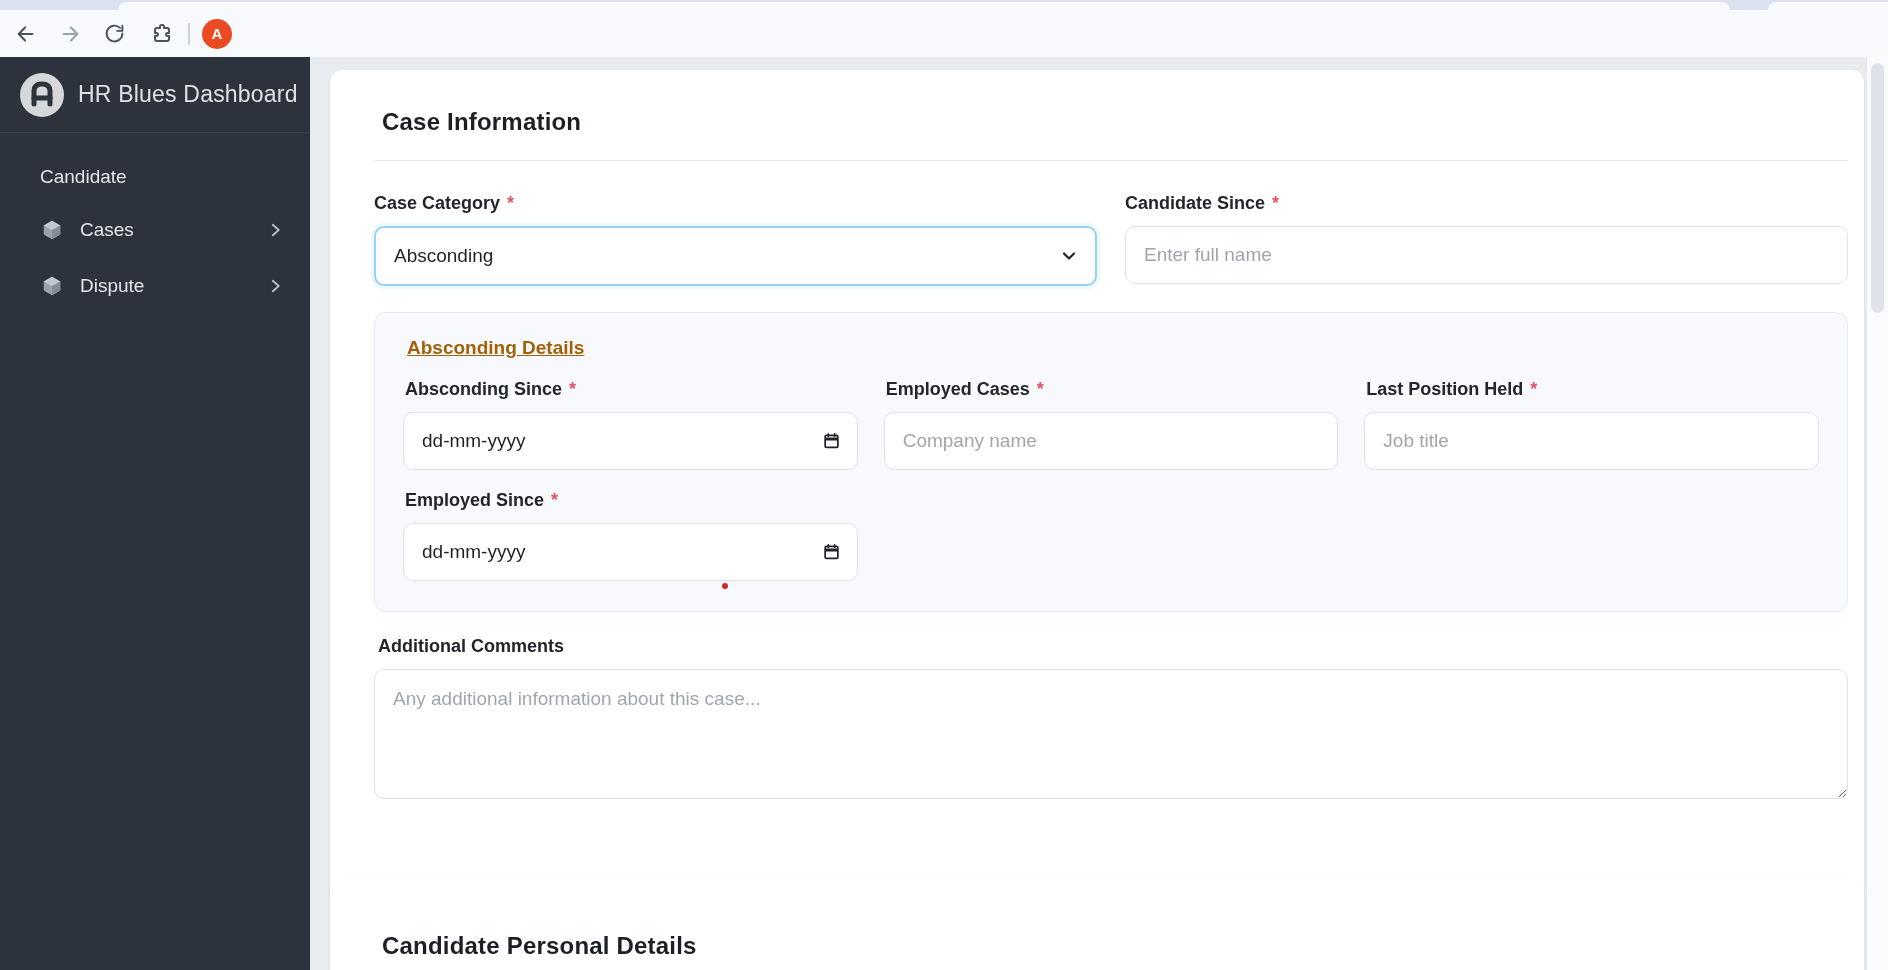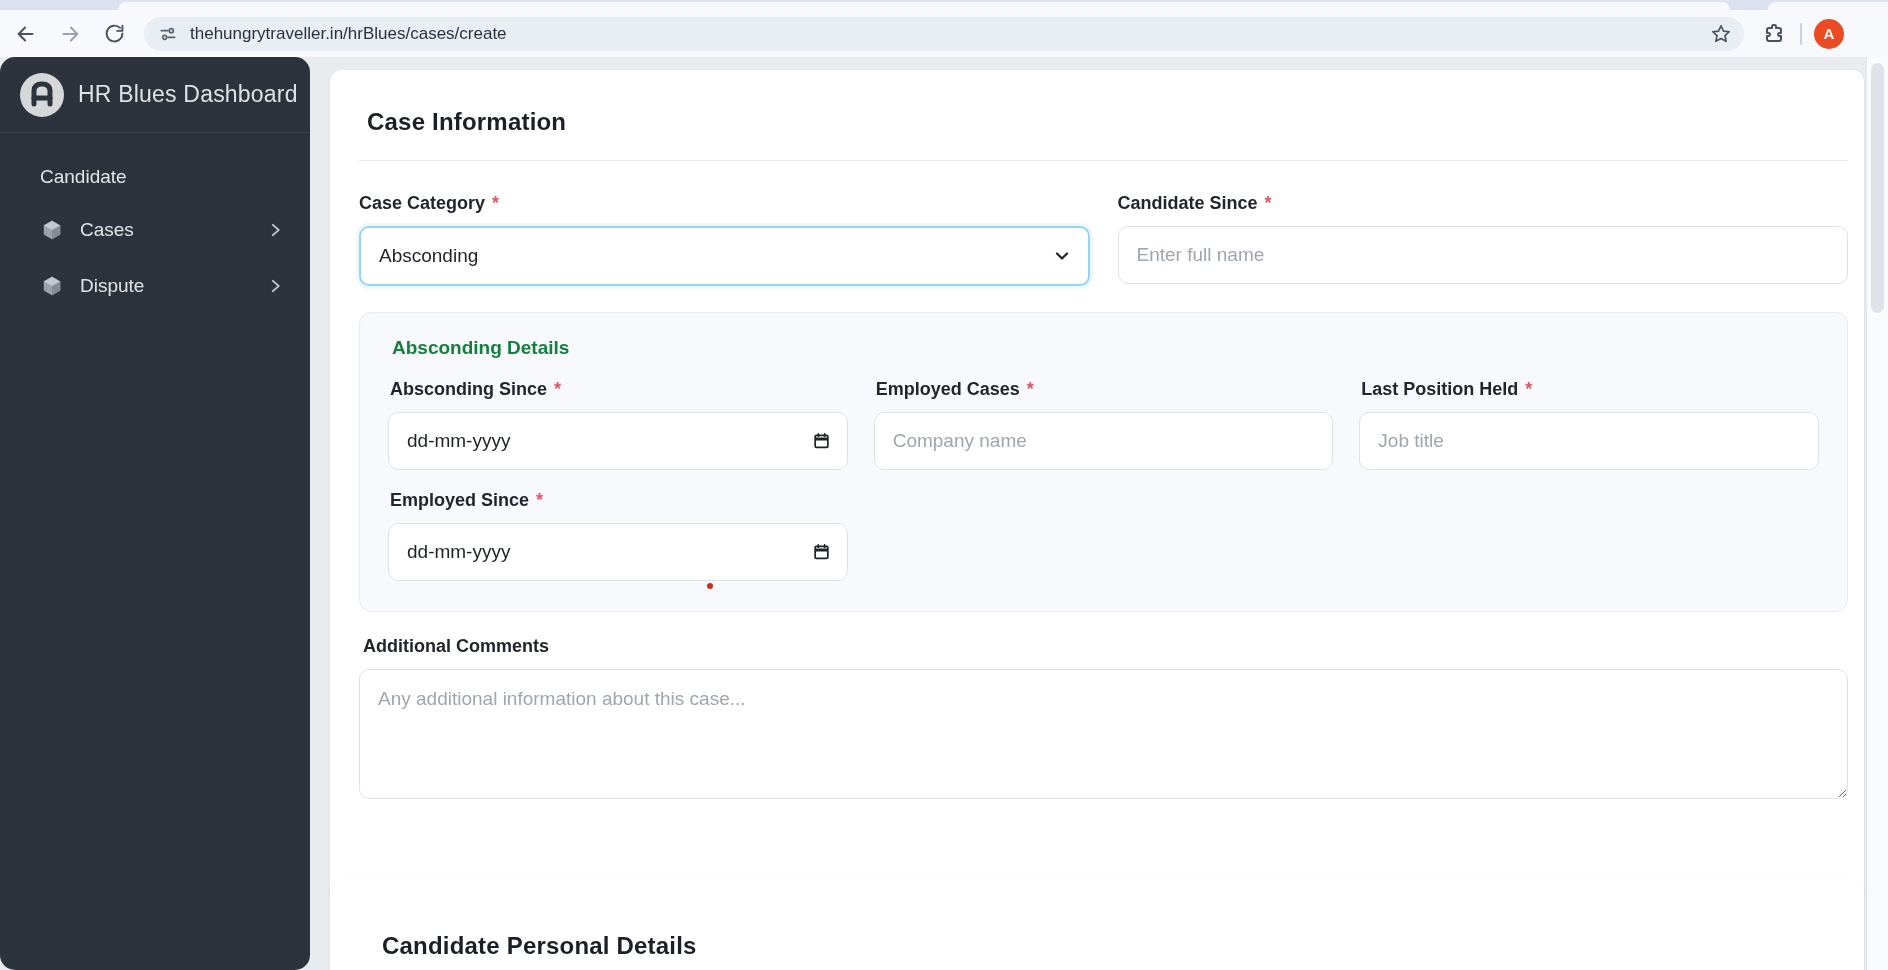--- a/index.html
+++ b/index.html
@@ -14,58 +14,58 @@
   .toolbar { position:absolute; top:10px; left:0; right:0; height:47px; background:#f8f9fd; display:flex; align-items:center; }
   .nav-btn { width:36px; height:36px; display:flex; align-items:center; justify-content:center; border-radius:50%; margin-left:8px; cursor:pointer; }
   .omnibox { flex:0 0 auto; width:1600px; height:34px; margin-left:12px; background:#e9edf4; border-radius:17px; display:flex; align-items:center; padding:0 12px 0 14px; }
   .omnibox .url { font-size:17px; color:#2b323e; margin-left:12px; flex:1; white-space:nowrap; overflow:hidden; }
   .omni-star { margin-left:auto; display:flex; align-items:center; }
   .toolbar-right { display:flex; align-items:center; margin-left:18px; }
   .vsep { width:2px; height:22px; background:#c9d0e2; margin:0 12px 0 14px; border-radius:1px; }
   .avatar { width:30px; height:30px; border-radius:50%; background:#ea4b23; color:#fff; font-size:15px; font-weight:700; display:flex; align-items:center; justify-content:center; cursor:pointer; }
 
   
-  .sidebar { position:absolute; top:57px; left:0; bottom:0; width:310px; background:#2d333c; color:#e3e6e9;border-radius:15px; }
+  .sidebar { position:absolute; top:57px; left:0; bottom:0; width:310px; background:#2d333c; color:#e3e6e9; }
   .sb-header { height:76px; display:flex; align-items:center; padding:0 20px; border-bottom:1px solid #3b414b; }
   .sb-logo { width:44px; height:44px; border-radius:50%; background:#d5d7d9; display:flex; align-items:center; justify-content:center; flex:0 0 auto; }
   .sb-title { margin-left:14px; font-size:23px; font-weight:500; color:#dfe2e5; letter-spacing:.2px; white-space:nowrap; }
   .sb-nav { padding-top:24px; }
   .sb-item { display:flex; align-items:center; height:46px; padding:0 26px 0 40px; font-size:19px; color:#e2e5e8; cursor:pointer; }
   .sb-item + .sb-item { margin-top:10px; }
   .sb-item .sb-icon { width:24px; height:24px; margin-right:16px; display:flex; align-items:center; justify-content:center; }
   .sb-item .sb-chevron { margin-left:auto; display:flex; align-items:center; }
   .sb-item.plain { padding-left:40px; height:40px; margin-bottom:8px; }
 
   
   .scrollbar { position:absolute; top:57px; right:0; bottom:0; width:22px; background:#fafbfc; border-left:1px solid #e3e6ea; }
   .scroll-thumb { position:absolute; top:6px; left:4px; width:13px; height:250px; border-radius:7px; background:#dfe3e9; }
 
   
   .main { position:absolute; top:57px; left:310px; right:22px; bottom:0; background:#e8ecee; overflow:hidden; }
   .card { position:absolute; left:20px; right:2px; background:#ffffff; border-radius:12px; box-shadow:0 1px 3px rgba(25,35,50,.07); }
-  .card1 { top:13px; height:833px; padding:24px 16px 0 29px; }
+  .card1 { top:13px; height:833px; padding:24px 16px 0 44px; }
   .card2 { top:823px; height:220px; padding:38px 16px 0 44px; }
 
   .section-title { font-size:24px; font-weight:700; color:#1c2026; margin:14px 0 0 8px; letter-spacing:.2px; }
   .hr { height:1px; background:#e9ecef; margin:24px 0 0 0; }
 
   .field-label { font-size:18px; font-weight:700; color:#22262c; display:flex; align-items:center; }
   .req { color:#e25563; margin-left:7px; font-size:18px; font-weight:700; }
 
   .row2 { display:grid; grid-template-columns:1fr 1fr; column-gap:28px; margin-top:32px; }
   .input, .fake-input { height:58px; border:1px solid #dfe3e8; border-radius:10px; background:#fff; width:100%; font-size:19px; color:#1f2328; padding:0 18px; outline:none; display:flex; align-items:center; }
   input.input::placeholder, textarea.input::placeholder { color:#a0a6ad; }
   input.input { display:block; }
   .mt12 { margin-top:12px;gap:20px; }
 
   .select-box { height:60px; border:2px solid #96d2f5; box-shadow:0 0 0 3px rgba(125,195,245,.14); border-radius:10px; display:flex; align-items:center; padding:0 16px 0 18px; font-size:19px; color:#1f2328; background:#fff; cursor:pointer; }
   .select-box .sel-text { flex:1; }
 
   .abs-card { margin-top:26px; background:#f8f9fc; border:1px solid #e7ebf5; border-radius:12px; padding:24px 28px 30px 28px; position:relative; }
-  .abs-title { font-size:19px; font-weight:700; color:#15803d; margin-left:4px; }
+  .abs-title { font-size:19px; font-weight:700; color:#a16207; margin-left:4px;text-decoration:underline; }
   .grid3 { display:grid; grid-template-columns:1fr 1fr 1fr; column-gap:26px; }
   .abs-card .field-label { margin-top:20px; margin-left:2px;text-align:center; }
   .date-box { position:relative; cursor:text; }
   .date-box .cal { position:absolute; right:16px; top:50%; transform:translateY(-50%); display:flex; }
   .red-dot { position:absolute; left:347px; bottom:22px; width:6px; height:6px; border-radius:50%; background:#d02b20; }
 
   .comments-label { margin-top:24px; margin-left:4px; }
   textarea.input { height:130px; padding:16px 18px; margin-top:12px; line-height:1.4; font-family:"Liberation Sans","DejaVu Sans",sans-serif; }
 
   svg { display:block; }
@@ -99,36 +99,20 @@
     </div>
     <div class="nav-btn">
       <span>
         <svg width="21" height="21" viewBox="0 0 24 24" fill="none" stroke="#4a5260" stroke-width="2.2" stroke-linecap="round" stroke-linejoin="round">
             <path d="M21 12a9 9 0 1 1-2.64-6.36"></path>
             <path d="M21 3v6h-6"></path>
           </svg>
       </span>
     </div>
 
-    <div class="omnibox">
-      <span>
-        <svg width="20" height="20" viewBox="0 0 24 24" fill="none" stroke="#5a626e" stroke-width="2" stroke-linecap="round">
-            <path d="M4 8h8"></path>
-            <circle cx="16" cy="8" r="2.4"></circle>
-            <path d="M20 16h-8"></path>
-            <circle cx="8" cy="16" r="2.4"></circle>
-          </svg>
-      </span>
-      <span class="url">thehungrytraveller.in/hrBlues/cases/create</span>
-      <span class="omni-star">
-        <svg width="22" height="22" viewBox="0 0 24 24" fill="none" stroke="#4a5260" stroke-width="1.8" stroke-linejoin="round">
-            <path d="m12 3 2.7 5.8 6.3.7-4.7 4.3 1.3 6.2L12 16.9 6.4 20l1.3-6.2L3 9.5l6.3-.7Z"></path>
-          </svg>
-      </span>
-    </div>
 
     <div class="toolbar-right">
       <span>
         <svg width="24" height="24" viewBox="0 0 24 24" fill="none" stroke="#4a5260" stroke-width="2" stroke-linejoin="round">
             <path d="M10 4.5A1.5 1.5 0 0 1 11.5 3h1A1.5 1.5 0 0 1 14 4.5V6h3a2 2 0 0 1 2 2v3h-1.5a1.5 1.5 0 0 0 0 3H19v3a2 2 0 0 1-2 2H7a2 2 0 0 1-2-2v-3h1.5a1.5 1.5 0 0 0 0-3H5V8a2 2 0 0 1 2-2h3Z"></path>
           </svg>
       </span>
       <span class="vsep"></span>
       <span class="avatar">A</span>
     </div>

